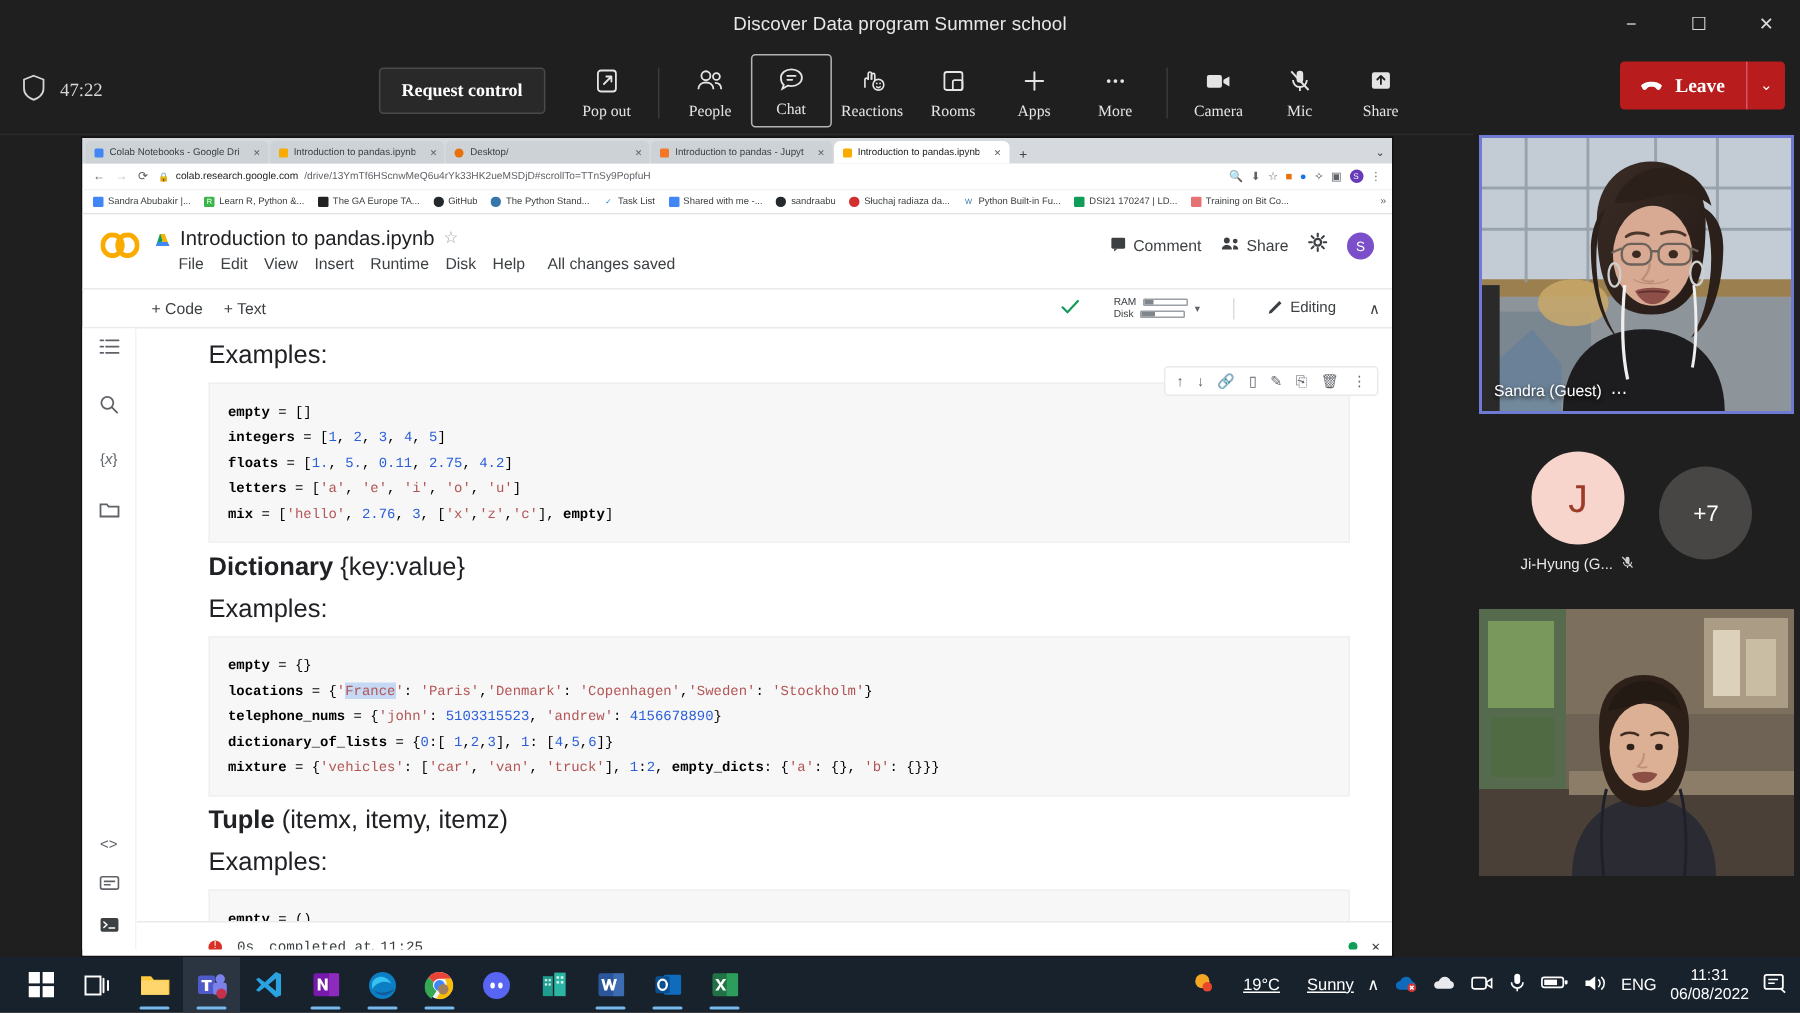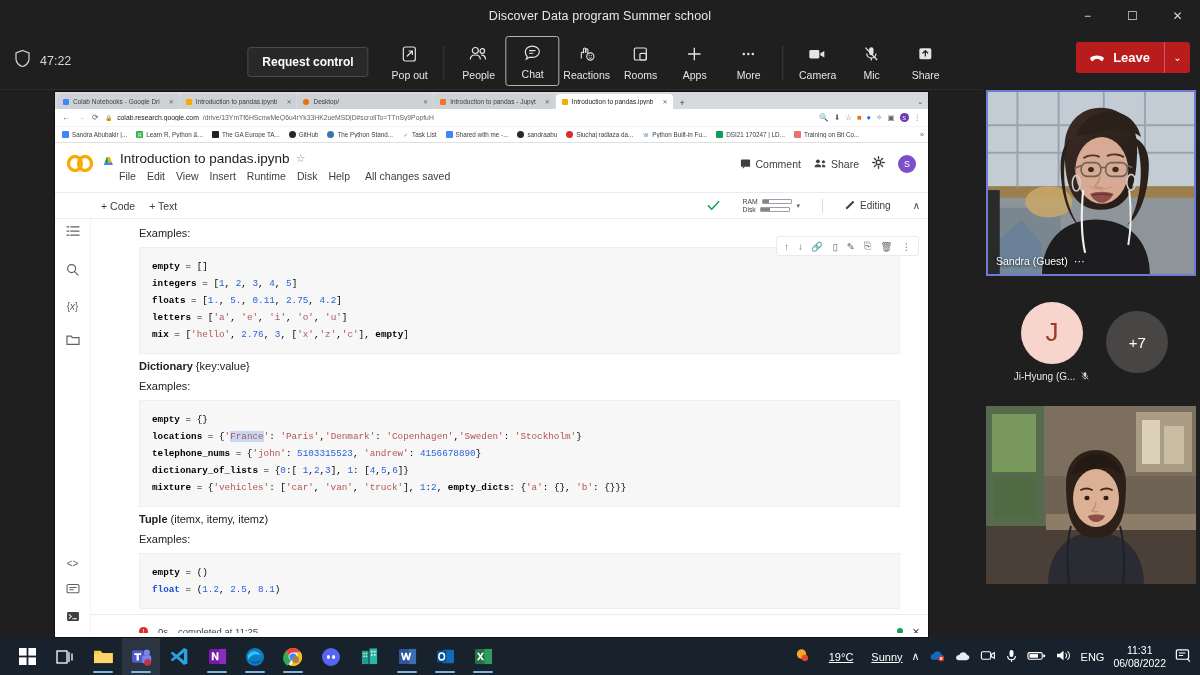--- a/index.html
+++ b/index.html
@@ -21,21 +21,21 @@
   .win-ctrls { position: absolute; right: 0; top: 0; height: 32px; display: flex; }
   .win-btn {
     width: 45px; height: 32px; display: flex; align-items: center; justify-content: center;
     color: #d8d8d8; font-size: 12px;
   }
 
   
   .meetbar {
     position: absolute; top: 32px; left: 0; width: 1200px; height: 58px;
     background: #1f1f1f; border-bottom: 1px solid #2b2b2b;
-    display: flex; align-items: center;
+    display: flex; align-items: center; font-family: Liberation Serif, serif;
   }
   .shield-wrap { display: flex; align-items: center; gap: 9px; margin-left: 14px; }
   .timer { color: #d6d6d6; font-size: 12.5px; }
 
   .ctr-group {
     position: absolute; left: 50%; transform: translateX(-50%);
     display: flex; align-items: flex-end; gap: 0;
   }
   .req-ctl {
     background: #292929; border: 1px solid #4a4a4a; border-radius: 3px;
@@ -155,21 +155,21 @@
   .colab-rail {
     width: 36px; background: #fff; border-right: 1px solid #f1f3f4;
     display: flex; flex-direction: column; align-items: center; padding-top: 6px; gap: 22px;
     position: relative;
   }
   .rail-ic { font-size: 12px; color: #5f6368; }
   .rail-bottom { position: absolute; bottom: 8px; display: flex; flex-direction: column;
                  align-items: center; gap: 14px; }
   .colab-main { flex: 1; position: relative; overflow: hidden; padding-top: 2px; }
 
-  .nb-text { font-size: 11px; color: #202124; padding: 6px 4px 8px 48px; }
+  .nb-text { font-size: 17px; color: #202124; padding: 6px 4px 8px 48px; }
   .nb-text b { font-weight: bold; }
   .code-cell {
     margin: 0 28px 0 48px; background: #f7f7f7; border: 1px solid #efefef;
     padding: 10px 0 10px 12px; position: relative;
   }
   .code-line {
     font-family: "Liberation Mono", monospace; font-size: 9.3px;
     line-height: 17px; color: #000; white-space: pre;
   }
   .k-var { color: #000; font-weight: bold; }
@@ -180,21 +180,21 @@
   .cell-tools {
     position: absolute; right: -20px; top: -12px; display: flex; align-items: center;
     gap: 9px; background: #fff; border: 1px solid #e8eaed; border-radius: 3px;
     padding: 3px 7px; font-size: 9.5px; color: #5f6368;
   }
 
   .colab-status {
     position: absolute; left: 0; bottom: 0; width: 100%; height: 19px;
     background: #fff; border-top: 1px solid #e8eaed;
     display: flex; align-items: center; padding: 14px 8px 0 48px;
-    font-size: 9.5px; color: #3c4043; gap: 10px;
+    font-size: 9.5px; color: #3c4043; gap: 10px; font-family: Liberation Mono, monospace;
   }
   .err-dot { width: 9px; height: 9px; border-radius: 50%; background: #d93025;
              color: #fff; font-size: 7px; display: flex; align-items: center; justify-content: center; }
   .status-right { margin-left: auto; display: flex; align-items: center; gap: 9px; }
   .green-dot { width: 6px; height: 6px; border-radius: 50%; background: #0f9d58; }
 
   
   .pcol { position: absolute; right: 0; top: 88px; width: 218px; height: 550px; background: #1f1f1f; }
   .tile-main {
     position: absolute; left: 4px; top: 2px; width: 210px; height: 186px;

